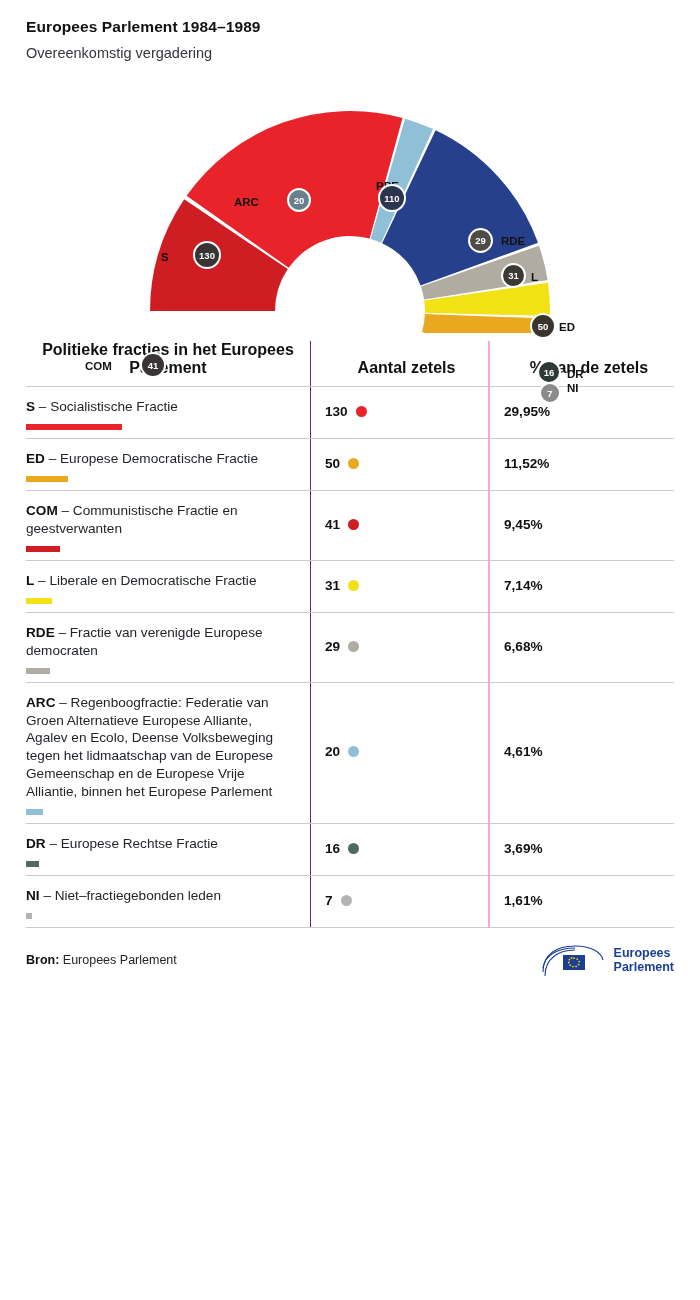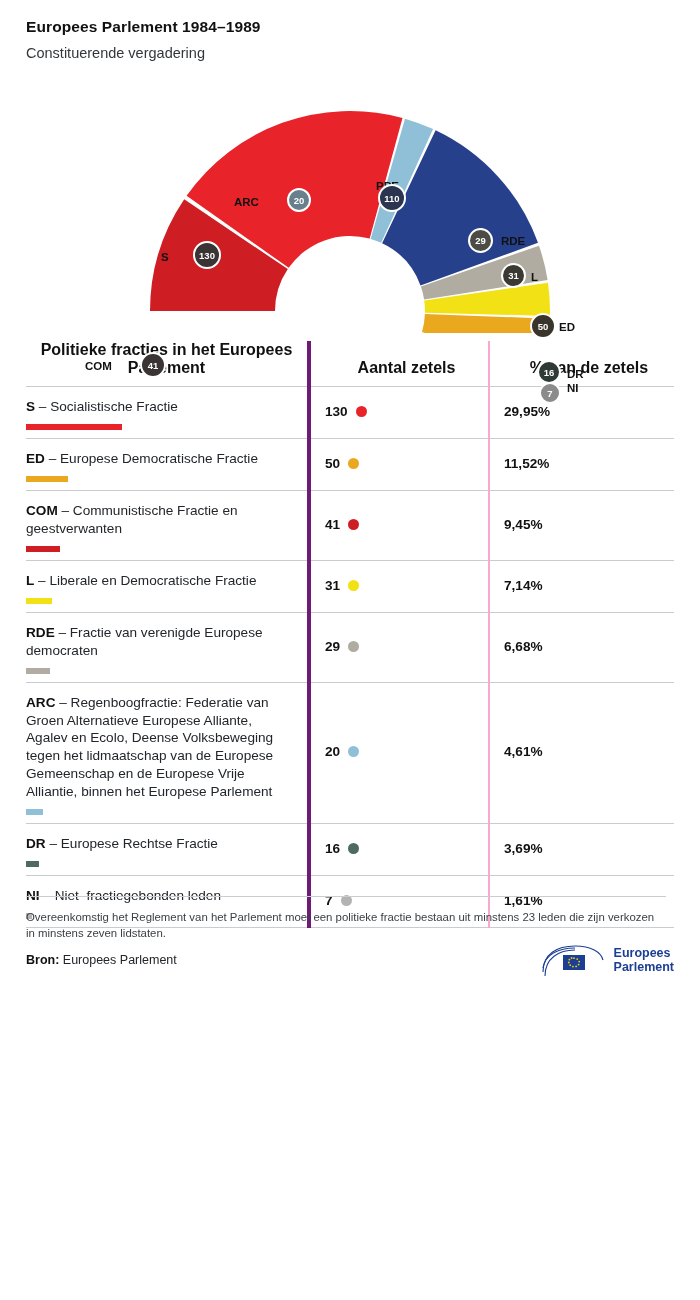--- a/index.html
+++ b/index.html
@@ -102,21 +102,21 @@
   }
   .table th {
     text-align: center;
     font-size: 16px;
     font-weight: bold;
     color: #111;
     padding: 0 0 9px 0;
     border-bottom: 1px solid #c9ccd0;
     vertical-align: bottom;
   }
-  .table th.c2, .table td.c2 { padding-left: 14px; border-left: 4px solid #701a75; width: 163px; }
+  .table th.c2, .table td.c2 { padding-left: 14px; border-left: 1px solid #701a75; width: 163px; }
   .table th.c3, .table td.c3 { padding-left: 14px; border-left: 2px solid #f9a8d4; width: 170px; }
   .table td {
     border-bottom: 1px solid #c9ccd0;
     vertical-align: middle;
     padding: 11px 0 13px 0;
   }
   .table td.c1 {
     position: relative;
     padding-right: 16px;
     padding-bottom: 22px;
@@ -197,21 +197,21 @@
     line-height: 1.15;
   }
 </style>
 </head>
 <body>
 
 <div class="page">
 
   <div class="header">
     <div class="title">Europees Parlement 1984–1989</div>
-    <div class="subtitle">Constituerende vergadering</div>
+    <div class="subtitle">Overeenkomstig vergadering</div>
   </div>
 
   <div class="chart-wrap">
     <svg class="chart-svg" width="700" height="262" viewBox="0 0 700 262">
       <g transform="translate(350,240)">
 
         <path fill="#cf1d24" d="M -200,0 A 200,200 0 0,1 -165.8,-111.8 L -62.2,-41.9 A 75,75 0 0,0 -75,0 Z"></path>
 
         <path fill="#e8232a" d="M -163.4,-115.2 A 200,200 0 0,1 52.5,-193.0 L 19.7,-72.4 A 75,75 0 0,0 -61.3,-43.2 Z"></path>
 
@@ -381,21 +381,20 @@
             </div>
           </td>
           <td class="c3">
             <div class="pct">1,61%</div>
           </td>
         </tr>
       </tbody>
   </table>
 
   <div class="footer">
-    <div class="note">Overeenkomstig het Reglement van het Parlement moet een politieke fractie bestaan uit minstens 23 leden die zijn verkozen in minstens zeven lidstaten.</div>
     <div class="source-row">
       <div class="source">
         <b>Bron:</b>
         <span>Europees Parlement</span>
       </div>
       <div class="logo">
         <div class="logo-mark">
           <svg width="64" height="36" viewBox="0 0 64 36">
             <g stroke="#1c3f94" stroke-width="1.1" fill="none">
               <path d="M2,30 C2,12 16,4 34,4 C50,4 60,10 62,18"></path>

